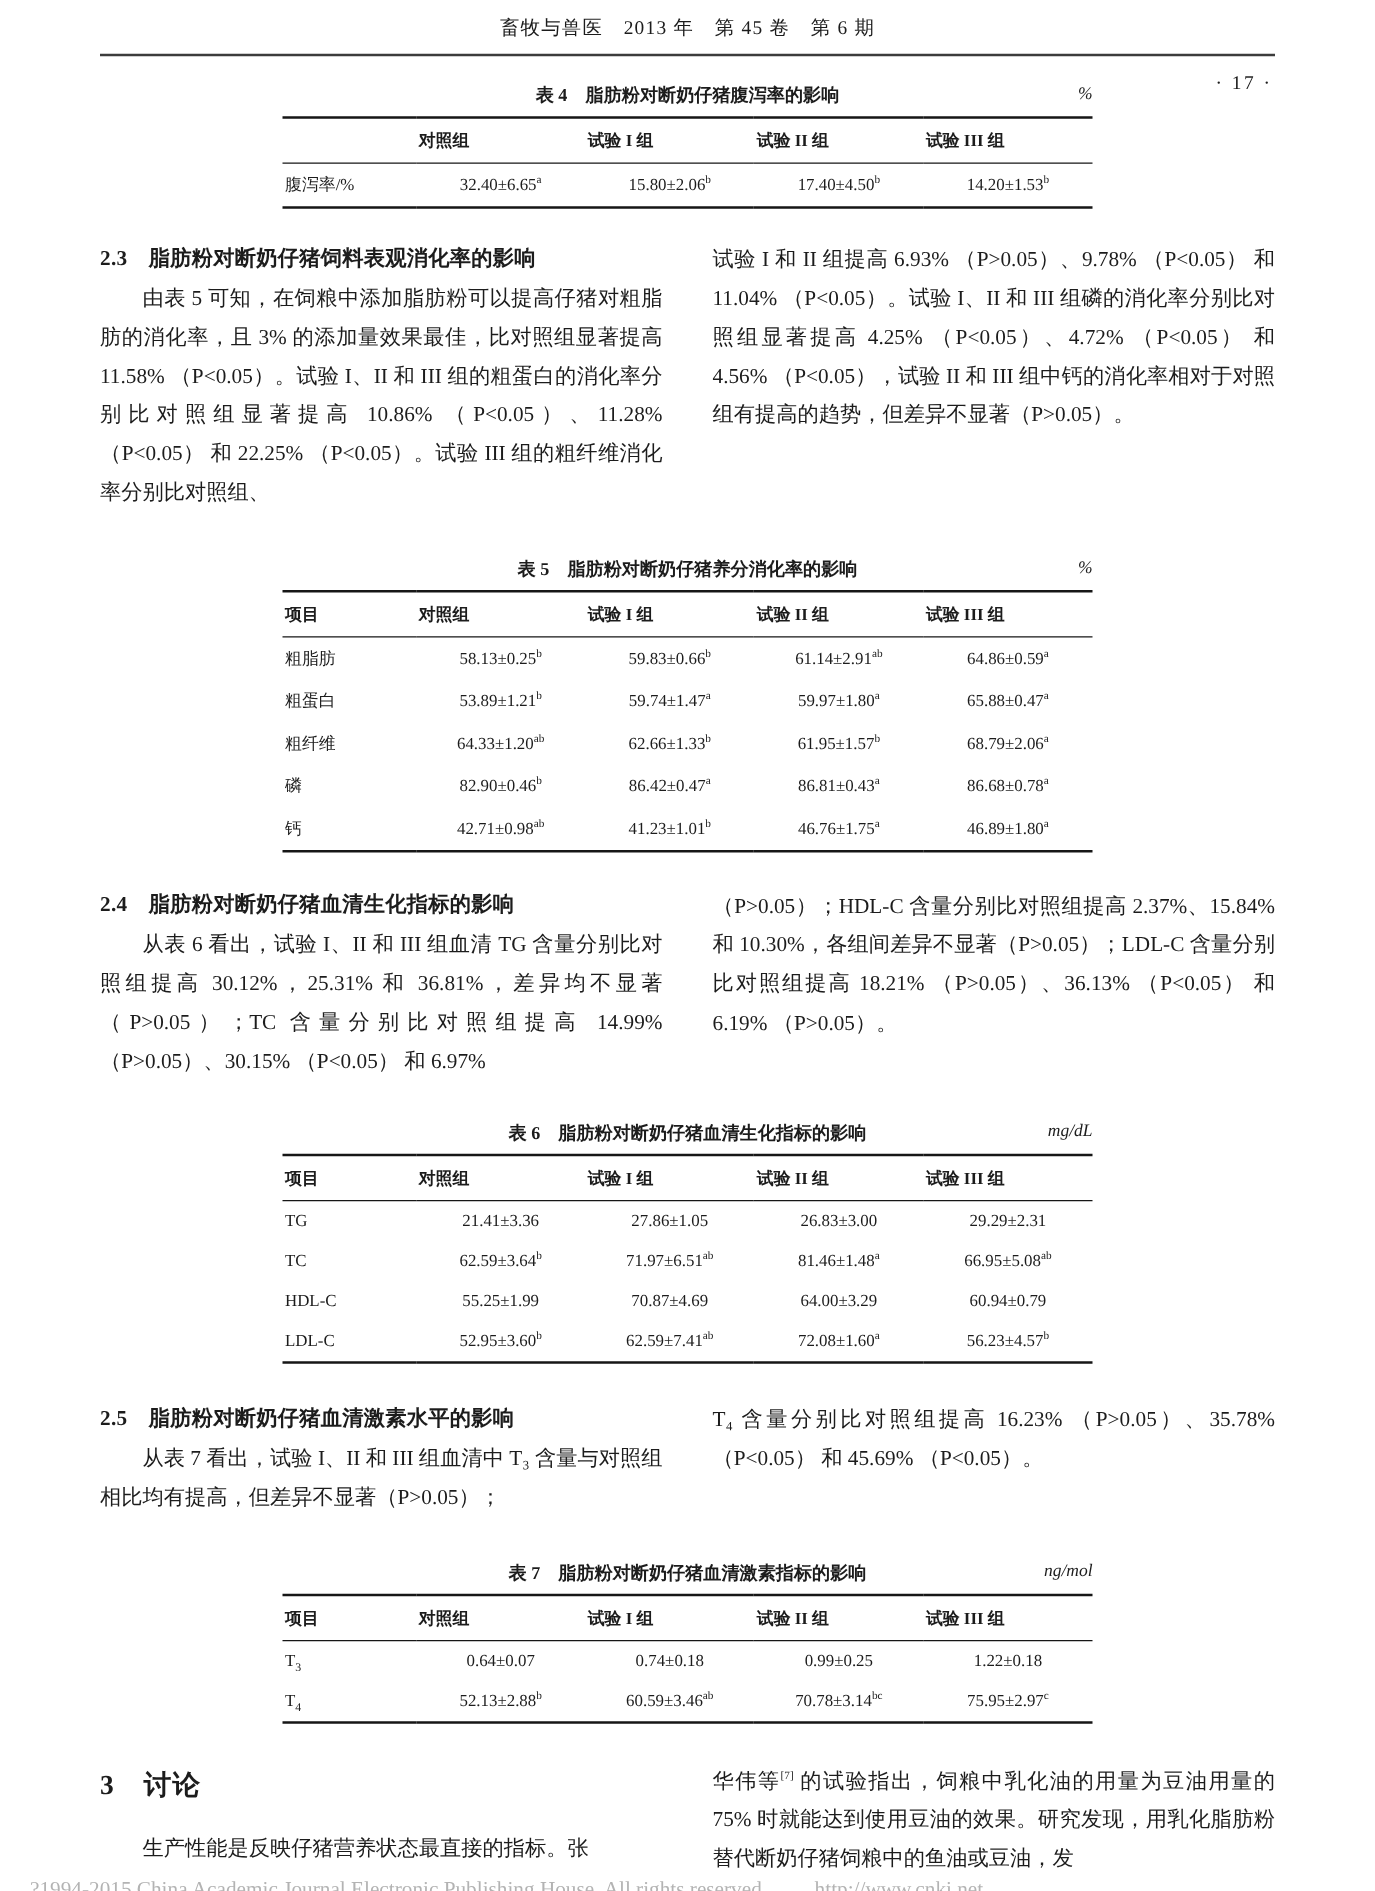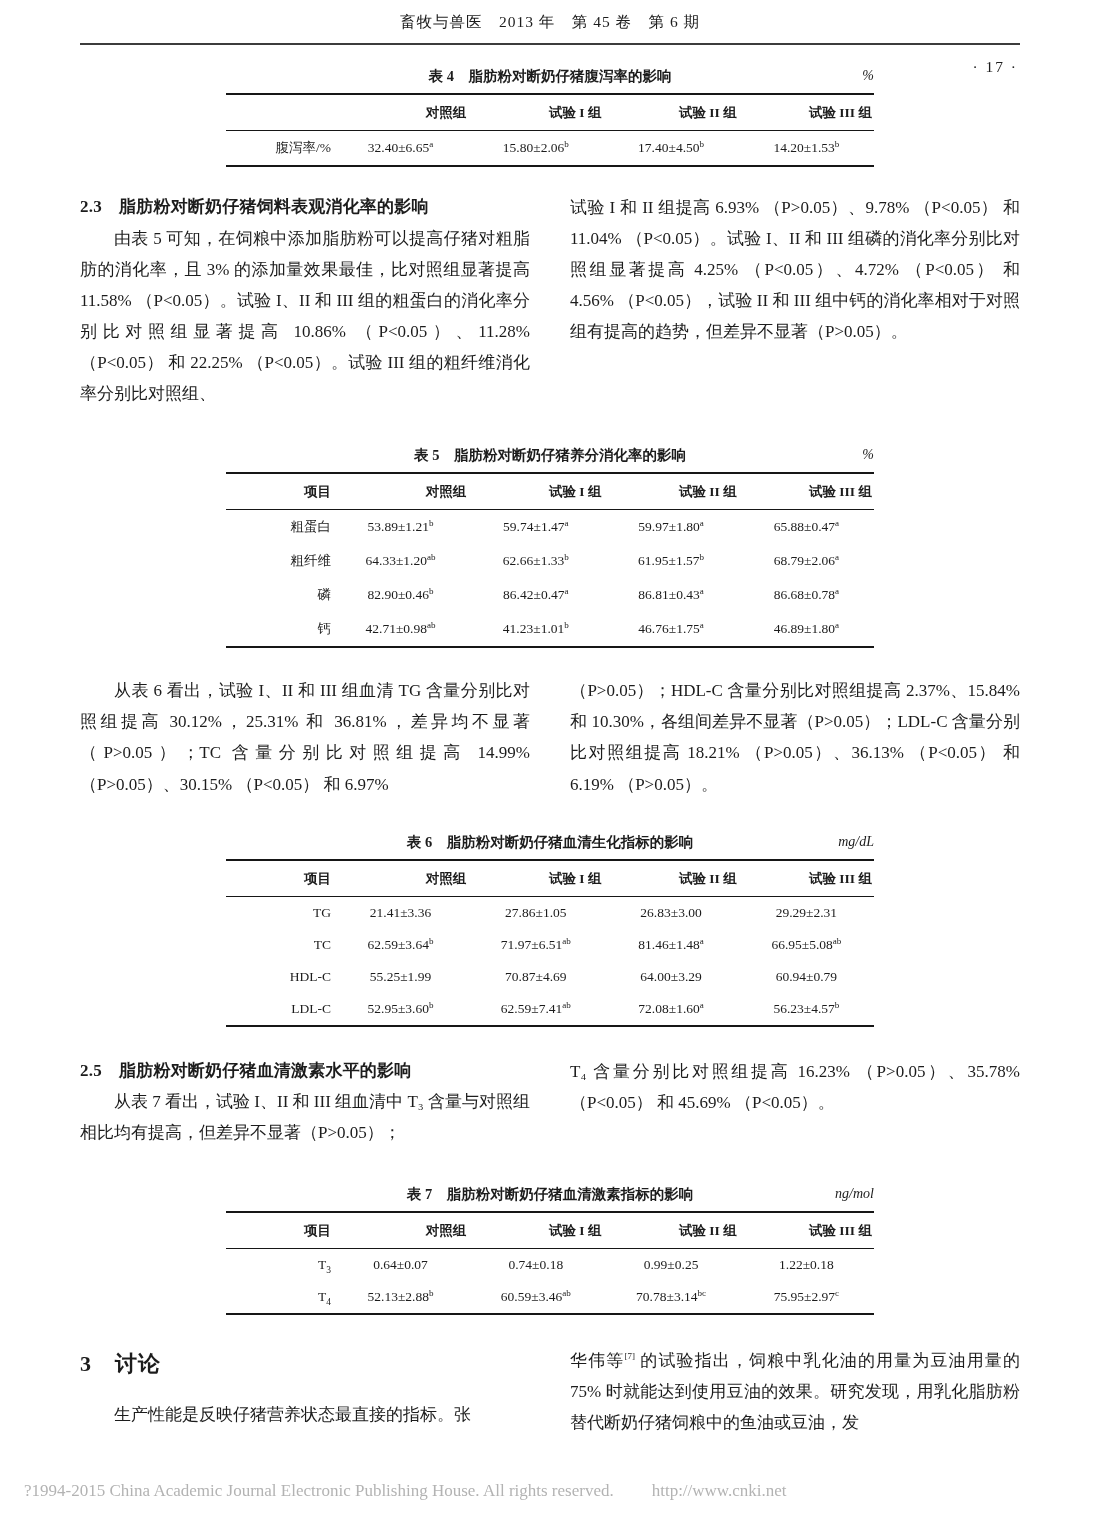--- a/index.html
+++ b/index.html
@@ -24,21 +24,21 @@
   .tblock { width: 648px; margin-left: auto; margin-right: auto; }
   .tcaption { position: relative; text-align: center; font-size: 14.5px;
     font-weight: bold; margin-bottom: 7px; }
   .tcaption .unit { position: absolute; right: 0; top: 1px; font-weight: normal;
     font-style: italic; font-size: 14px; }
   table { width: 100%; border-collapse: collapse; font-size: 13.5px;
     border-top: 2.5px solid #161616; border-bottom: 2.5px solid #161616; }
   thead th { font-weight: bold; padding: 9px 2px 8px; border-bottom: 1.5px solid #161616; }
   tbody th { font-weight: normal; padding: 8px 2px; }
   td { text-align: center; padding: 8px 2px; }
-  th { text-align: right; }
+  th { text-align: left; }
   col.c-item { width: 16.5%; }
   col.c-data { width: 20.875%; }
   sup { font-size: 9px; line-height: 0; }
   sub { font-size: 9.5px; line-height: 0; }
 
   
   .twocol { display: grid; grid-template-columns: 1fr 1fr; column-gap: 40px; }
   .col { min-width: 0; }
   p.body { margin: 0; font-size: 17px; line-height: 1.83; text-align: justify; }
   p.indent { text-indent: 2em; }
@@ -131,20 +131,27 @@
           <tr>
             <th>项目</th>
             <th>对照组</th>
             <th>试验 I 组</th>
             <th>试验 II 组</th>
             <th>试验 III 组</th>
           </tr>
         </thead>
         <tbody>
           <tr>
+            <th>粗脂肪</th>
+            <td>58.13±0.25<sup>b</sup></td>
+            <td>59.83±0.66<sup>b</sup></td>
+            <td>61.14±2.91<sup>ab</sup></td>
+            <td>64.86±0.59<sup>a</sup></td>
+          </tr>
+          <tr>
             <th>粗蛋白</th>
             <td>53.89±1.21<sup>b</sup></td>
             <td>59.74±1.47<sup>a</sup></td>
             <td>59.97±1.80<sup>a</sup></td>
             <td>65.88±0.47<sup>a</sup></td>
           </tr>
           <tr>
             <th>粗纤维</th>
             <td>64.33±1.20<sup>ab</sup></td>
             <td>62.66±1.33<sup>b</sup></td>
@@ -164,20 +171,21 @@
             <td>41.23±1.01<sup>b</sup></td>
             <td>46.76±1.75<sup>a</sup></td>
             <td>46.89±1.80<sup>a</sup></td>
           </tr>
         </tbody>
       </table>
   </div>
 
   <div class="twocol mt-s24">
     <div class="col">
+      <h3 class="sec">2.4　脂肪粉对断奶仔猪血清生化指标的影响</h3>
       <p class="body indent">从表 6 看出，试验 I、II 和 III 组血清 TG 含量分别比对照组提高 30.12%，25.31% 和 36.81%，差异均不显著（P&gt;0.05）；TC 含量分别比对照组提高 14.99% （P&gt;0.05）、30.15% （P&lt;0.05） 和 6.97%</p>
     </div>
     <div class="col">
       <p class="body">（P&gt;0.05）；HDL-C 含量分别比对照组提高 2.37%、15.84% 和 10.30%，各组间差异不显著（P&gt;0.05）；LDL-C 含量分别比对照组提高 18.21% （P&gt;0.05）、36.13% （P&lt;0.05） 和 6.19% （P&gt;0.05）。</p>
     </div>
   </div>
 
   <div class="tblock mt-t6">
     <div class="tcaption">
       <span>表 6　脂肪粉对断奶仔猪血清生化指标的影响</span>

